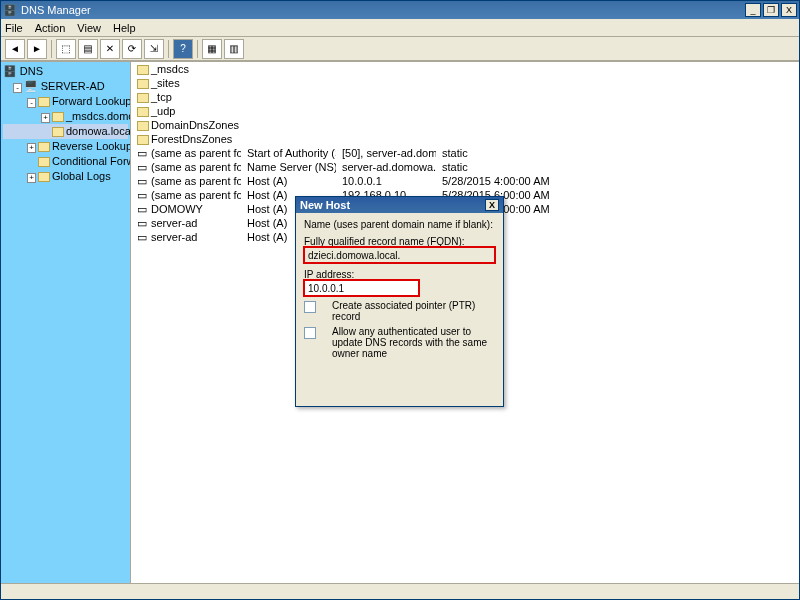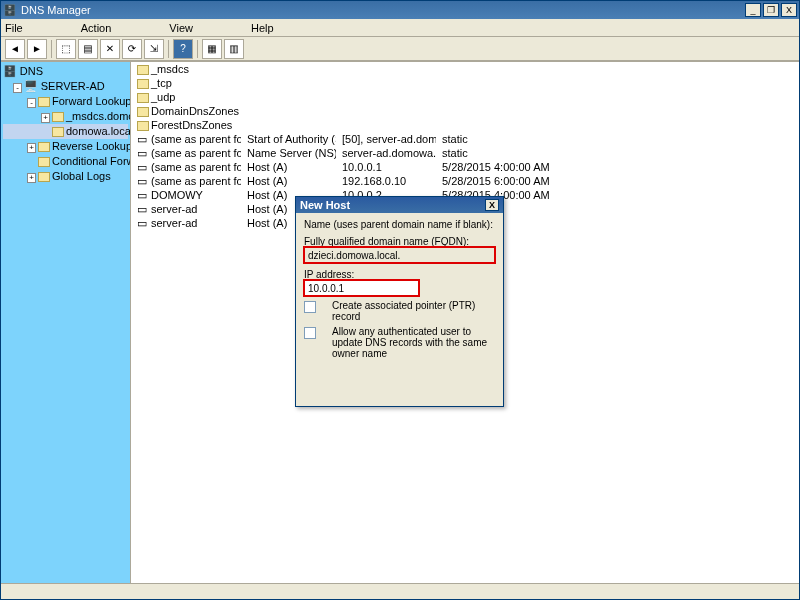--- a/index.html
+++ b/index.html
@@ -2,21 +2,21 @@
 <html><head>
 <meta charset="utf-8">
 <style>
   * { box-sizing: border-box; }
   html,body { margin:0; padding:0; font-family: "Tahoma", sans-serif; font-size:11px; color:#000; background:#ece9d8; }
   .window { width:800px; height:600px; position:relative; background:#fff; border:1px solid #003c74; overflow:hidden; }
   .titlebar { height:18px; background:linear-gradient(#3a6ea5,#4a7fb5); color:#fff; display:flex; align-items:center; padding:0 2px; font-size:11px; }
   .titlebar .icon { width:14px; height:14px; margin-right:4px; display:flex; align-items:center; justify-content:center; }
   .titlebar .spacer { flex:1; }
   .winbtn { width:16px; height:14px; background:#ece9d8; border:1px solid #003c74; margin-left:2px; font-size:9px; line-height:12px; text-align:center; color:#000; }
-  .menubar { height:18px; background:#ece9d8; display:flex; align-items:center; padding:0 4px; border-bottom:1px solid #aca899;gap:46px; }
+  .menubar { height:18px; background:#ece9d8; display:flex; align-items:center; padding:0 4px; border-bottom:1px solid #aca899; }
   .menubar span { margin-right:12px; }
   .toolbar { height:24px; background:#ece9d8; border-bottom:1px solid #aca899; display:flex; align-items:center; padding:0 4px; gap:2px; }
   .tbtn { width:20px; height:20px; border:1px solid #aca899; background:#fff; display:flex; align-items:center; justify-content:center; font-size:10px; }
   .tsep { width:1px; height:18px; background:#aca899; margin:0 2px; }
   .body { position:absolute; top:60px; bottom:16px; left:0; right:0; display:flex; border-top:1px solid #aca899; }
   .tree { width:130px; background:#7dd3fc; border-right:1px solid #aca899; overflow:auto; padding:2px; }
   .tree .node { white-space:nowrap; padding:1px 0; }
   .tree .ind1 { padding-left:10px; } .tree .ind2 { padding-left:24px; } .tree .ind3 { padding-left:38px; }
   .tree .sel { background:#c2d5f0; }
   .tbox { display:inline-block; width:9px; text-align:center; border:1px solid #888; font-size:8px; line-height:8px; margin-right:2px; background:#fff; }
@@ -95,20 +95,26 @@
 
     <div class="list">
       <div class="rows" id="rows">
           <div class="row">
             <div class="cell c-name"><span class="folder"></span>_msdcs</div>
             <div class="cell c-type"></div>
             <div class="cell c-data"></div>
             <div class="cell c-ts"></div>
           </div>
           <div class="row">
+            <div class="cell c-name"><span class="folder"></span>_sites</div>
+            <div class="cell c-type"></div>
+            <div class="cell c-data"></div>
+            <div class="cell c-ts"></div>
+          </div>
+          <div class="row">
             <div class="cell c-name"><span class="folder"></span>_tcp</div>
             <div class="cell c-type"></div>
             <div class="cell c-data"></div>
             <div class="cell c-ts"></div>
           </div>
           <div class="row">
             <div class="cell c-name"><span class="folder"></span>_udp</div>
             <div class="cell c-type"></div>
             <div class="cell c-data"></div>
             <div class="cell c-ts"></div>
@@ -174,21 +180,21 @@
   <div class="statusbar"></div>
 
   <div class="dialog">
     <div class="dtitle">
       <span>New Host</span>
       <span class="spacer"></span>
       <div class="dclose">X</div>
     </div>
     <div class="dbody">
       <div class="dlabel">Name (uses parent domain name if blank):</div>
-      <div class="dlabel" style="margin-top:6px;">Fully qualified domain name (FQDN):</div>
+      <div class="dlabel" style="margin-top:6px;">Fully qualified record name (FQDN):</div>
       <input class="dinput dread hl" readonly="" value="dzieci.domowa.local." style="">
       <div class="dlabel" style="margin-top:6px;">IP address:</div>
       <input class="dinput hl" style="width: 60%;" value="10.0.0.1">
       <div class="chk">
         <div class="chkbox"></div>
         <span>Create associated pointer (PTR) record</span>
       </div>
       <div class="chk">
         <div class="chkbox"></div>
         <span>Allow any authenticated user to update DNS records with the same owner name</span>

